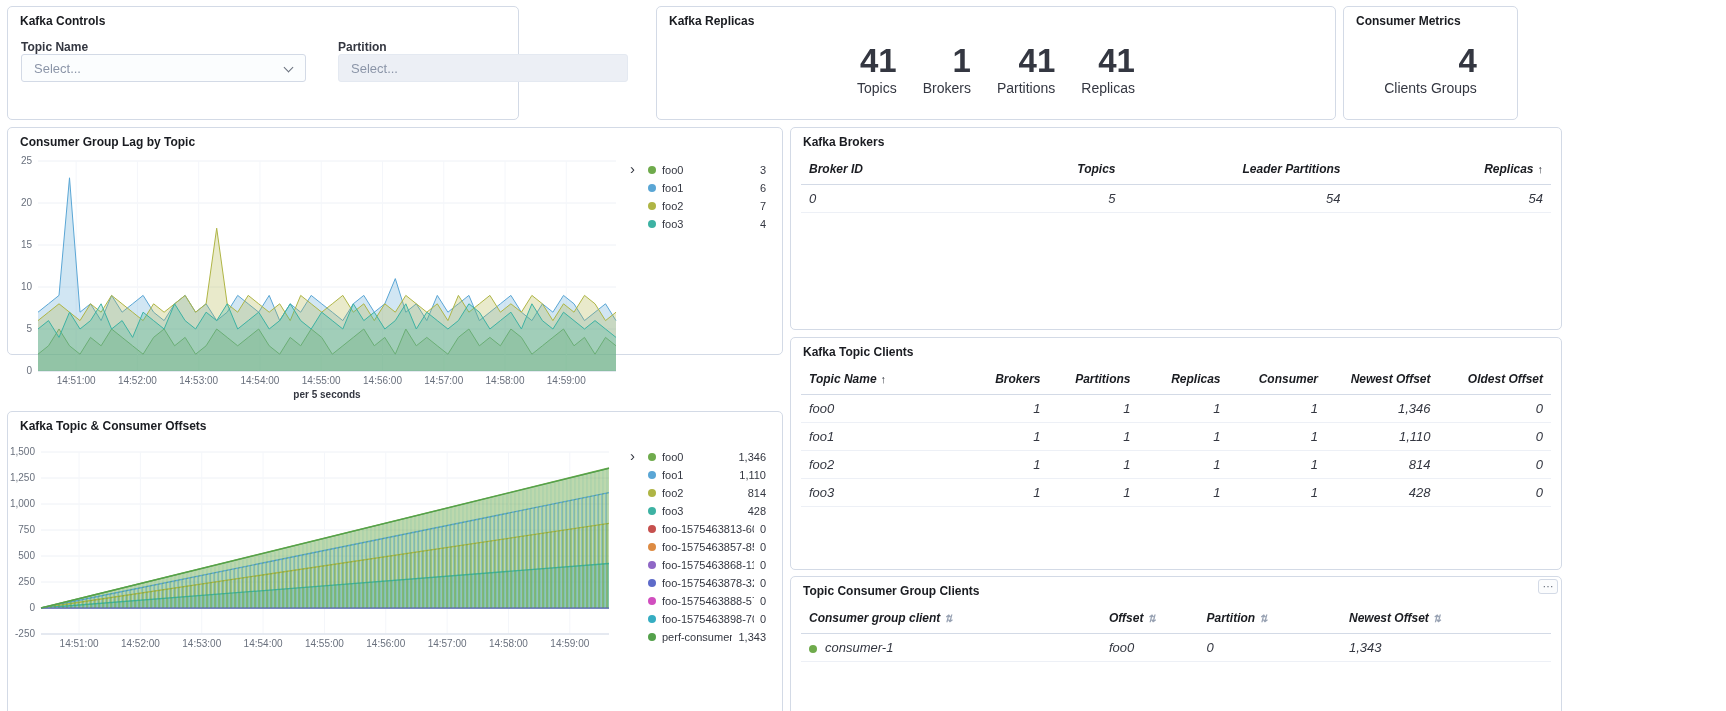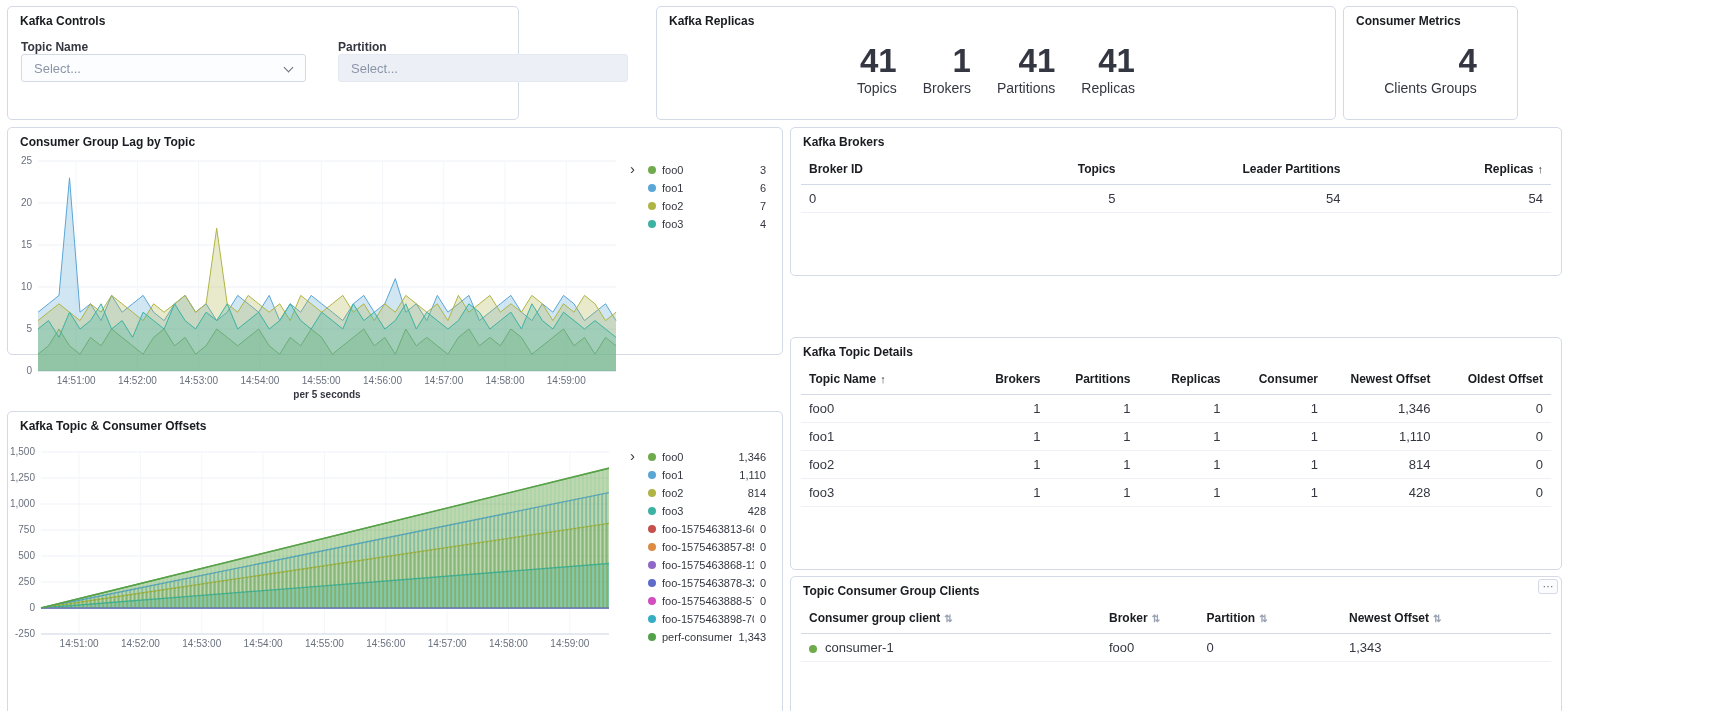--- a/index.html
+++ b/index.html
@@ -14,21 +14,21 @@
   .select-box.disabled{background:#eceff5;border-color:#e4e9f1;}
   .chevron-down{position:absolute;right:13px;top:9px;width:7px;height:7px;
     border-right:1.5px solid #69707d;border-bottom:1.5px solid #69707d;transform:rotate(45deg);}
   
   .metrics-row{position:absolute;left:0;right:0;top:14px;bottom:0;display:flex;align-items:center;justify-content:center;gap:26px;}
   .metric{text-align:right;}
   .metric-value{font-size:33px;font-weight:700;color:#343741;line-height:1.05;}
   .metric-label{font-size:14px;color:#343741;margin-top:2px;}
   
   .table-wrap{position:absolute;left:10px;right:10px;top:26px;}
-  table{width:100%;border-collapse:collapse;font-size:13px;color:#343741;table-layout:fixed;}
+  table{width:100%;border-collapse:collapse;font-size:13px;color:#343741;table-layout:fixed;font-style:italic;}
   th{font-size:12px;font-weight:700;color:#1a1c21;padding:8px;border-bottom:1px solid #d3dae6;cursor:pointer;white-space:nowrap;}
   td{padding:6px 8px;border-bottom:1px solid #edf0f6;white-space:nowrap;overflow:hidden;}
   th.num,td.num{text-align:right;}
   th.left,td.left{text-align:left;}
   .sort-arrow{margin-left:4px;font-size:11px;color:#343741;}
   .sortable-icon{margin-left:4px;font-size:10px;color:#98a2b3;}
   .row-dot{display:inline-block;width:8px;height:8px;border-radius:50%;margin-right:8px;vertical-align:middle;}
   .panel-options{position:absolute;right:3px;top:2px;width:20px;height:15px;border:1px solid #d3dae6;border-radius:3px;
     background:#fbfcfd;color:#69707d;font-size:11px;line-height:11px;cursor:pointer;padding:0;}
   
@@ -152,21 +152,21 @@
         <span class="legend-value">7</span>
       </div>
       <div class="legend-item">
         <span class="legend-dot" style="background: rgb(61, 178, 163);"></span>
         <span class="legend-name">foo3</span>
         <span class="legend-value">4</span>
       </div>
     </div>
 </div>
 
-<div class="panel" style="left:790px;top:127px;width:772px;height:149px">
+<div class="panel" style="left:790px;top:127px;width:772px;height:203px">
   <div class="panel-title">Kafka Brokers</div>
   <div class="table-wrap">
     <table id="brokers-table">
         <colgroup>
           <col style="width: 30%;">
           <col style="width: 13%;">
           <col style="width: 30%;">
           <col style="width: 27%;">
         </colgroup>
         <thead>
@@ -183,21 +183,21 @@
             <td class="num">5</td>
             <td class="num">54</td>
             <td class="num">54</td>
           </tr>
         </tbody>
       </table>
   </div>
 </div>
 
 <div class="panel" style="left:790px;top:337px;width:772px;height:233px">
-  <div class="panel-title">Kafka Topic Details</div>
+  <div class="panel-title">Kafka Topic Clients</div>
   <div class="table-wrap">
     <table id="topic-details-table">
         <colgroup>
           <col style="width: 22%;">
           <col style="width: 11%;">
           <col style="width: 12%;">
           <col style="width: 12%;">
           <col style="width: 13%;">
           <col style="width: 15%;">
           <col style="width: 15%;">
@@ -394,21 +394,21 @@
     <table id="clients-table">
         <colgroup>
           <col style="width: 40%;">
           <col style="width: 13%;">
           <col style="width: 19%;">
           <col style="width: 28%;">
         </colgroup>
         <thead>
           <tr>
             <th class="left"><span>Consumer group client</span><span class="sortable-icon">⇅</span></th>
-            <th class="left"><span>Broker</span><span class="sortable-icon">⇅</span></th>
+            <th class="left"><span>Offset</span><span class="sortable-icon">⇅</span></th>
             <th class="left"><span>Partition</span><span class="sortable-icon">⇅</span></th>
             <th class="left"><span>Newest Offset</span><span class="sortable-icon">⇅</span></th>
           </tr>
         </thead>
         <tbody>
           <tr>
             <td class="left"><span class="row-dot" style="background: rgb(111, 171, 76);"></span>consumer-1</td>
             <td class="left">foo0</td>
             <td class="left">0</td>
             <td class="left">1,343</td>

